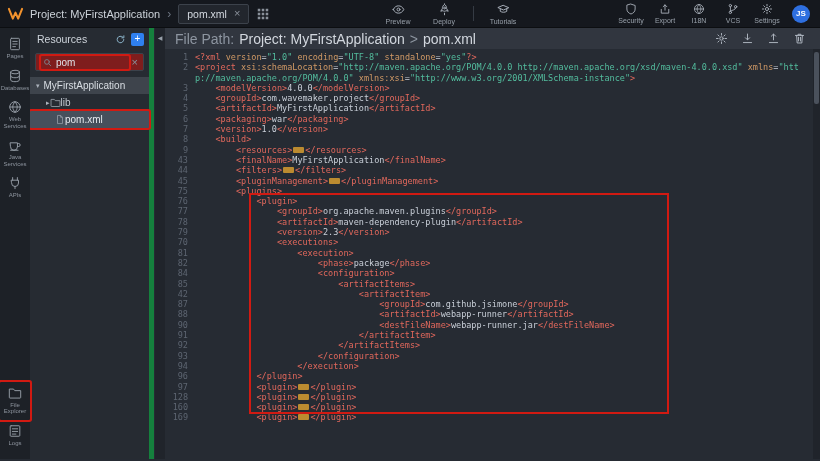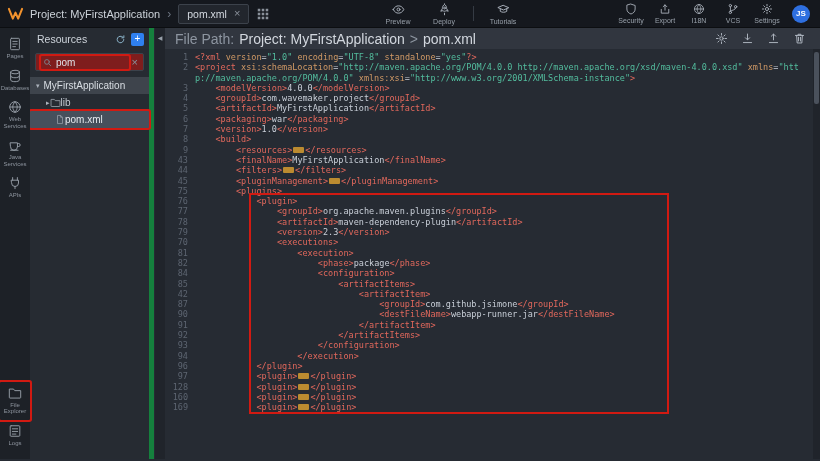--- a/index.html
+++ b/index.html
@@ -451,20 +451,24 @@
           </div>
           <div class="codeline">
             <span class="gutter">42</span>
             <span class="code">                                <span class="tag">&lt;artifactItem</span><span class="tag">&gt;</span></span>
           </div>
           <div class="codeline">
             <span class="gutter">87</span>
             <span class="code">                                    <span class="tag">&lt;groupId</span><span class="tag">&gt;</span>com.github.jsimone<span class="tag">&lt;/groupId</span><span class="tag">&gt;</span></span>
           </div>
           <div class="codeline">
+            <span class="gutter">88</span>
+            <span class="code">                                    <span class="tag">&lt;artifactId</span><span class="tag">&gt;</span>webapp-runner<span class="tag">&lt;/artifactId</span><span class="tag">&gt;</span></span>
+          </div>
+          <div class="codeline">
             <span class="gutter">90</span>
             <span class="code">                                    <span class="tag">&lt;destFileName</span><span class="tag">&gt;</span>webapp-runner.jar<span class="tag">&lt;/destFileName</span><span class="tag">&gt;</span></span>
           </div>
           <div class="codeline">
             <span class="gutter">91</span>
             <span class="code">                                <span class="tag">&lt;/artifactItem</span><span class="tag">&gt;</span></span>
           </div>
           <div class="codeline">
             <span class="gutter">92</span>
             <span class="code">                            <span class="tag">&lt;/artifactItems</span><span class="tag">&gt;</span></span>

